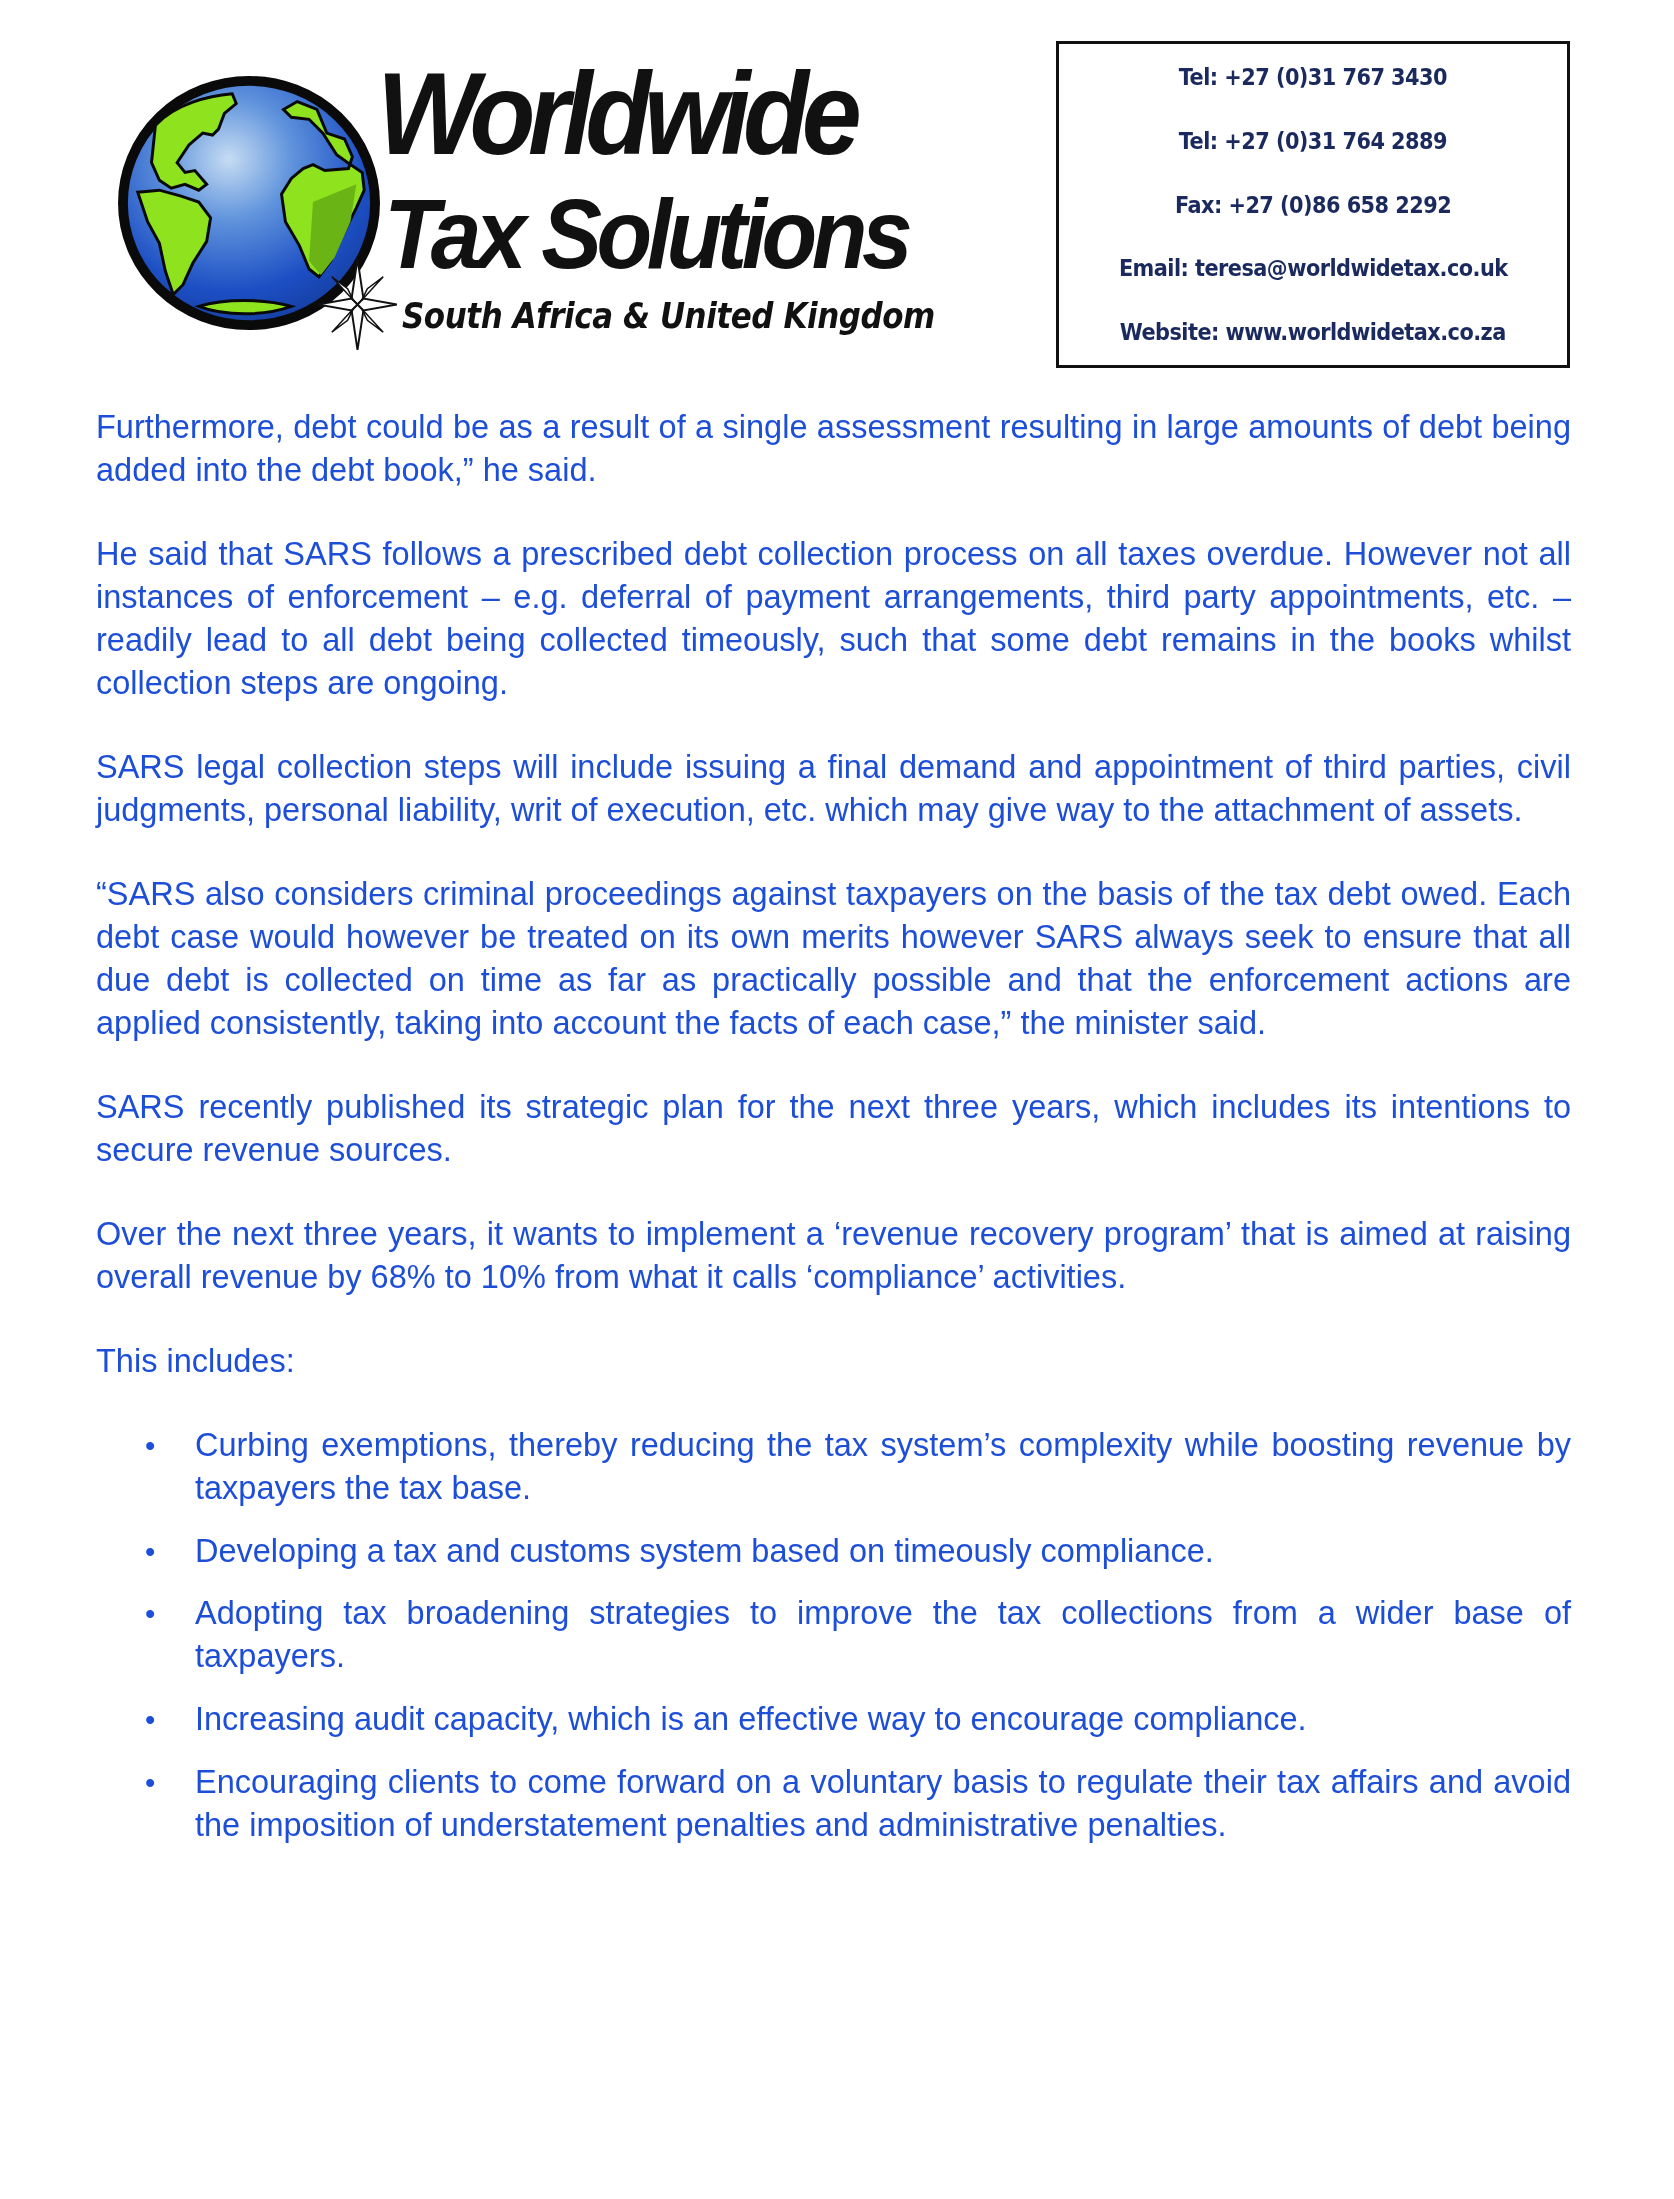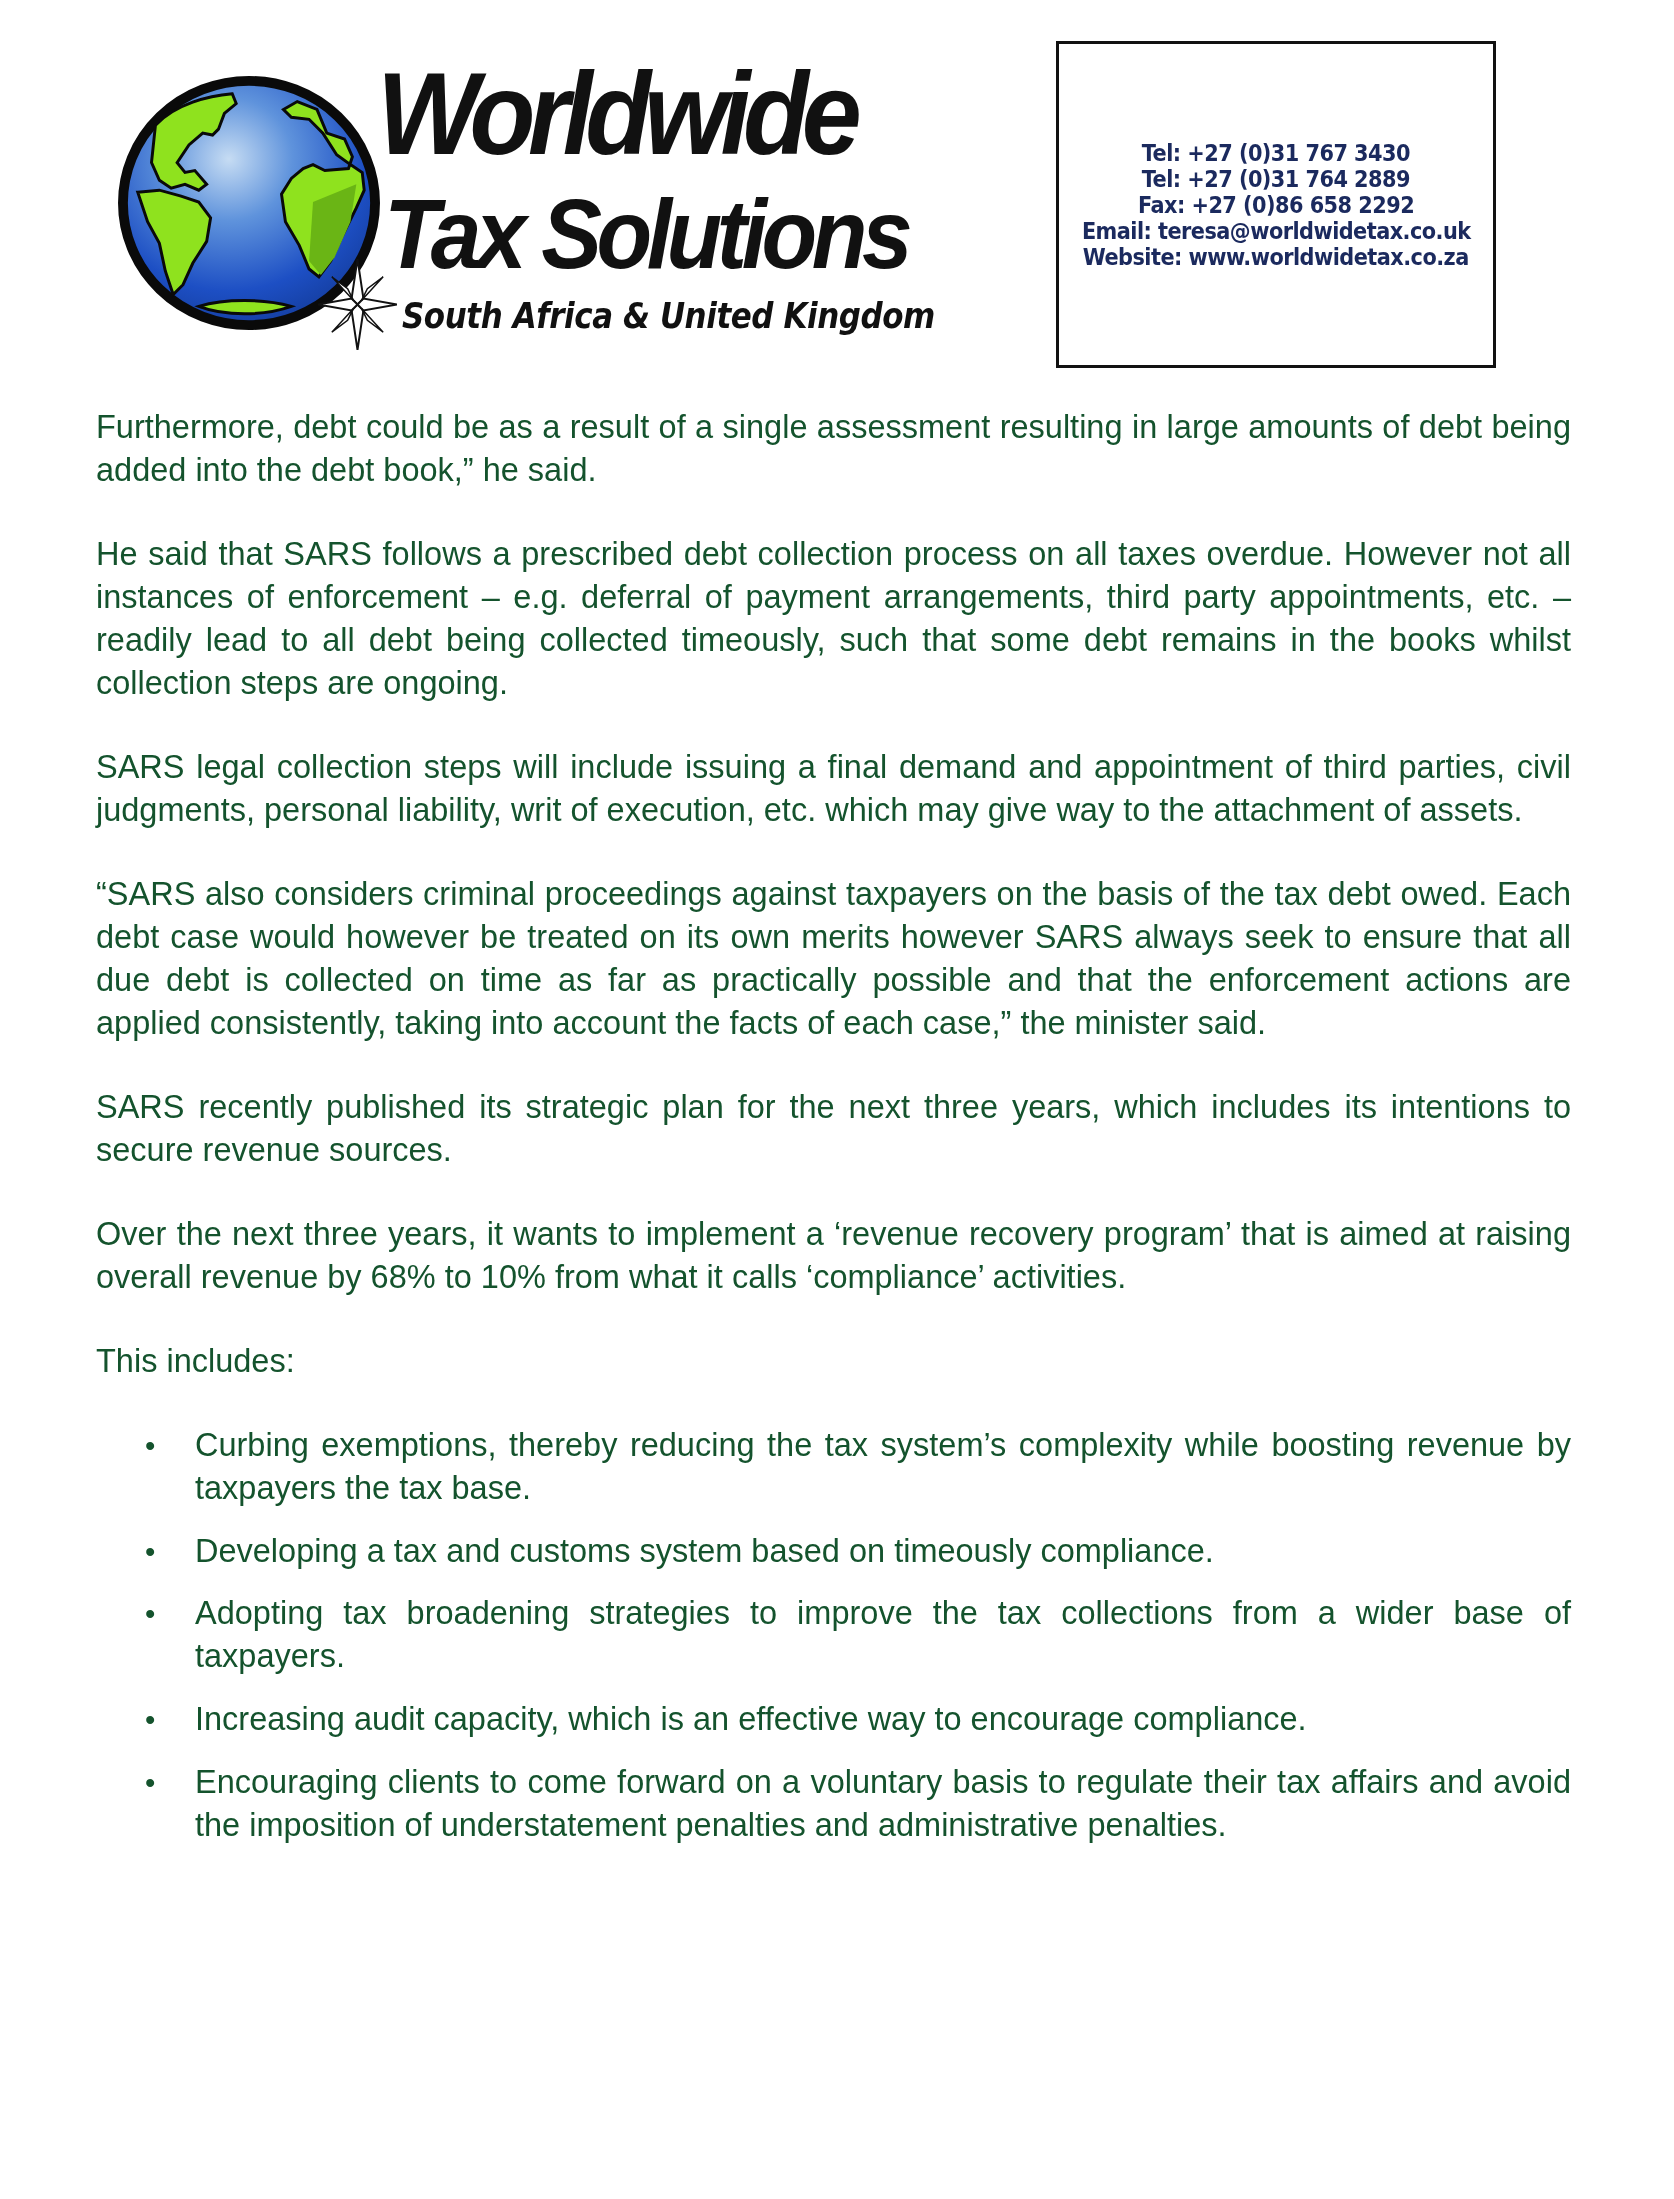--- a/index.html
+++ b/index.html
@@ -7,25 +7,25 @@
   .page { position: absolute; left: 0; top: 0; width: 1675px; height: 2200px; background: #fff; }
 
   
   .logo { position: absolute; left: 113px; top: 64px; width: 906px; height: 296px; font-style: italic; }
   .globe { position: absolute; left: 3px; top: 9.9px; width: 266px; height: 258px; }
   .compass { position: absolute; left: 205px; top: 195px; width: 79px; height: 91px; }
   .brand-1 { position: absolute; left: 264px; top: -7.9px; font-family: "Liberation Sans", sans-serif; font-weight: 700; font-size: 116px; letter-spacing: -7.9px; color: #111; line-height: 1; transform: scaleX(0.93); transform-origin: left top; white-space: nowrap; }
   .brand-2 { position: absolute; left: 271px; top: 120px; font-family: "Liberation Sans", sans-serif; font-weight: 700; font-size: 99px; letter-spacing: -5.9px; color: #111; line-height: 1; transform: scaleX(0.92); transform-origin: left top; white-space: nowrap; }
   .brand-3 { position: absolute; left: 289px; top: 234px; font-family: "DejaVu Sans", sans-serif; font-weight: 700; font-size: 36px; letter-spacing: -0.5px; color: #111; line-height: 1; transform: scaleX(0.86); transform-origin: left top; white-space: nowrap; }
 
-  .contact-box { position: absolute; left: 1056px; top: 41px; width: 440px; height: 327px; border: 3px solid #111; box-sizing: border-box; display: flex; flex-direction: column; justify-content: center; align-items: center; padding: 20px 0; }
+  .contact-box { position: absolute; left: 1056px; top: 41px; width: 514px; height: 327px; border: 3px solid #111; box-sizing: border-box; display: flex; flex-direction: column; justify-content: space-between; align-items: center; padding: 20px 0; }
   .contact-line { font-family: "DejaVu Sans", sans-serif; font-weight: 700; font-size: 22.7px; color: #1b2a5e; letter-spacing: -0.6px; white-space: nowrap; transform: scaleX(0.92); }
 
   
-  .body { position: absolute; left: 96px; top: 406px; width: 1475px; font-family: "Liberation Sans", sans-serif; font-size: 32.5px; line-height: 43px; color: #14532d; }
+  .body { position: absolute; left: 96px; top: 406px; width: 1475px; font-family: "Liberation Sans", sans-serif; font-size: 32.5px; line-height: 43px; color: #1d4ed8; }
   .para { margin: 0 0 41px 0; text-align: justify; }
   .bullets { list-style: none; margin: 0; padding: 0; }
   .bullet-item { position: relative; padding-left: 99px; margin: 0 0 19.7px 0; text-align: justify; }
   .bullet-dot { position: absolute; left: 49px; top: 0; font-size: 29.6px; }
 </style>
 </head>
 <body>
 
 <div class="page">
 

